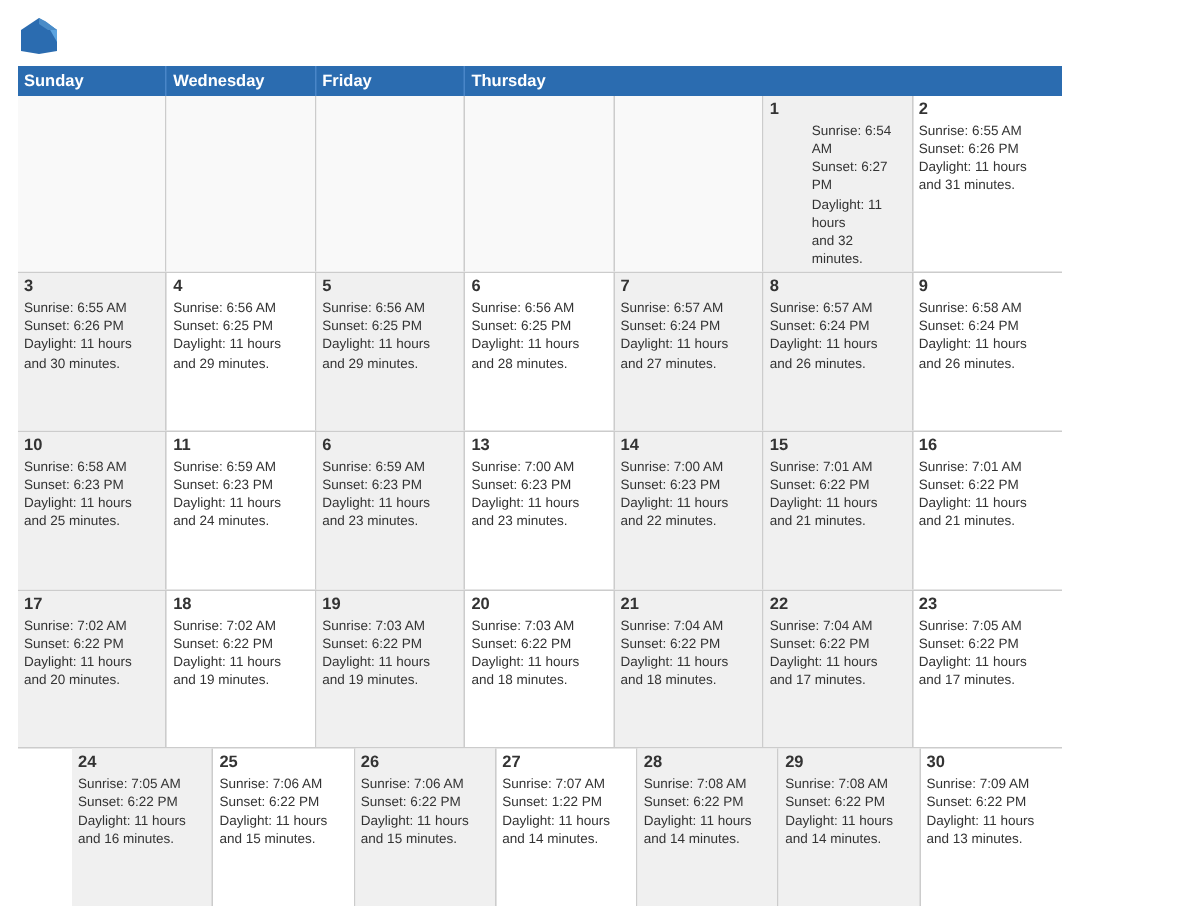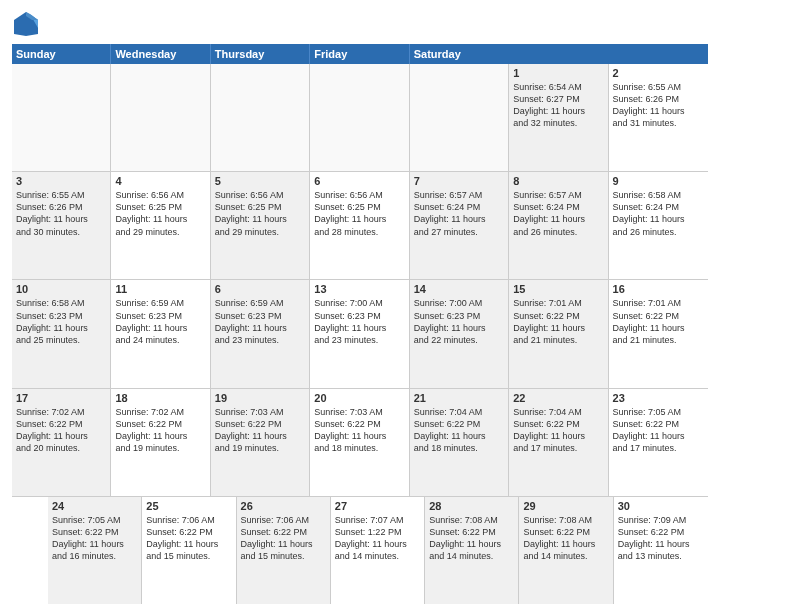--- a/index.html
+++ b/index.html
@@ -125,34 +125,33 @@
     <div class="title-block">
       <div class="month-title"></div>
       <div class="location"></div>
     </div>
   </div>
 
   <div class="calendar">
     <div class="cal-header">
     <div class="cal-header-cell">Sunday</div>
         <div class="cal-header-cell">Wednesday</div>
+        <div class="cal-header-cell">Friday</div>
         <div class="cal-header-cell">Thursday</div>
-        <div class="cal-header-cell">Friday</div>
-        <div class="cal-header-cell">Saturday</div>
       </div>
     <div class="cal-body">
     <div class="cal-row">
           <div class="cal-cell empty"></div>
           <div class="cal-cell empty"></div>
           <div class="cal-cell empty"></div>
           <div class="cal-cell empty"></div>
           <div class="cal-cell empty"></div>
           <div class="cal-cell shaded">
             <span class="day-num">1</span>
-            <div class="day-info" style="white-space: pre-line;">Sunrise: 6:54 AM
+            <div class="day-info" style="white-space: pre-line; margin-left: 28px;">Sunrise: 6:54 AM
 Sunset: 6:27 PM
 Daylight: 11 hours
 and 32 minutes.</div>
           </div>
           <div class="cal-cell">
             <span class="day-num">2</span>
             <div class="day-info" style="white-space: pre-line;">Sunrise: 6:55 AM
 Sunset: 6:26 PM
 Daylight: 11 hours
 and 31 minutes.</div>

